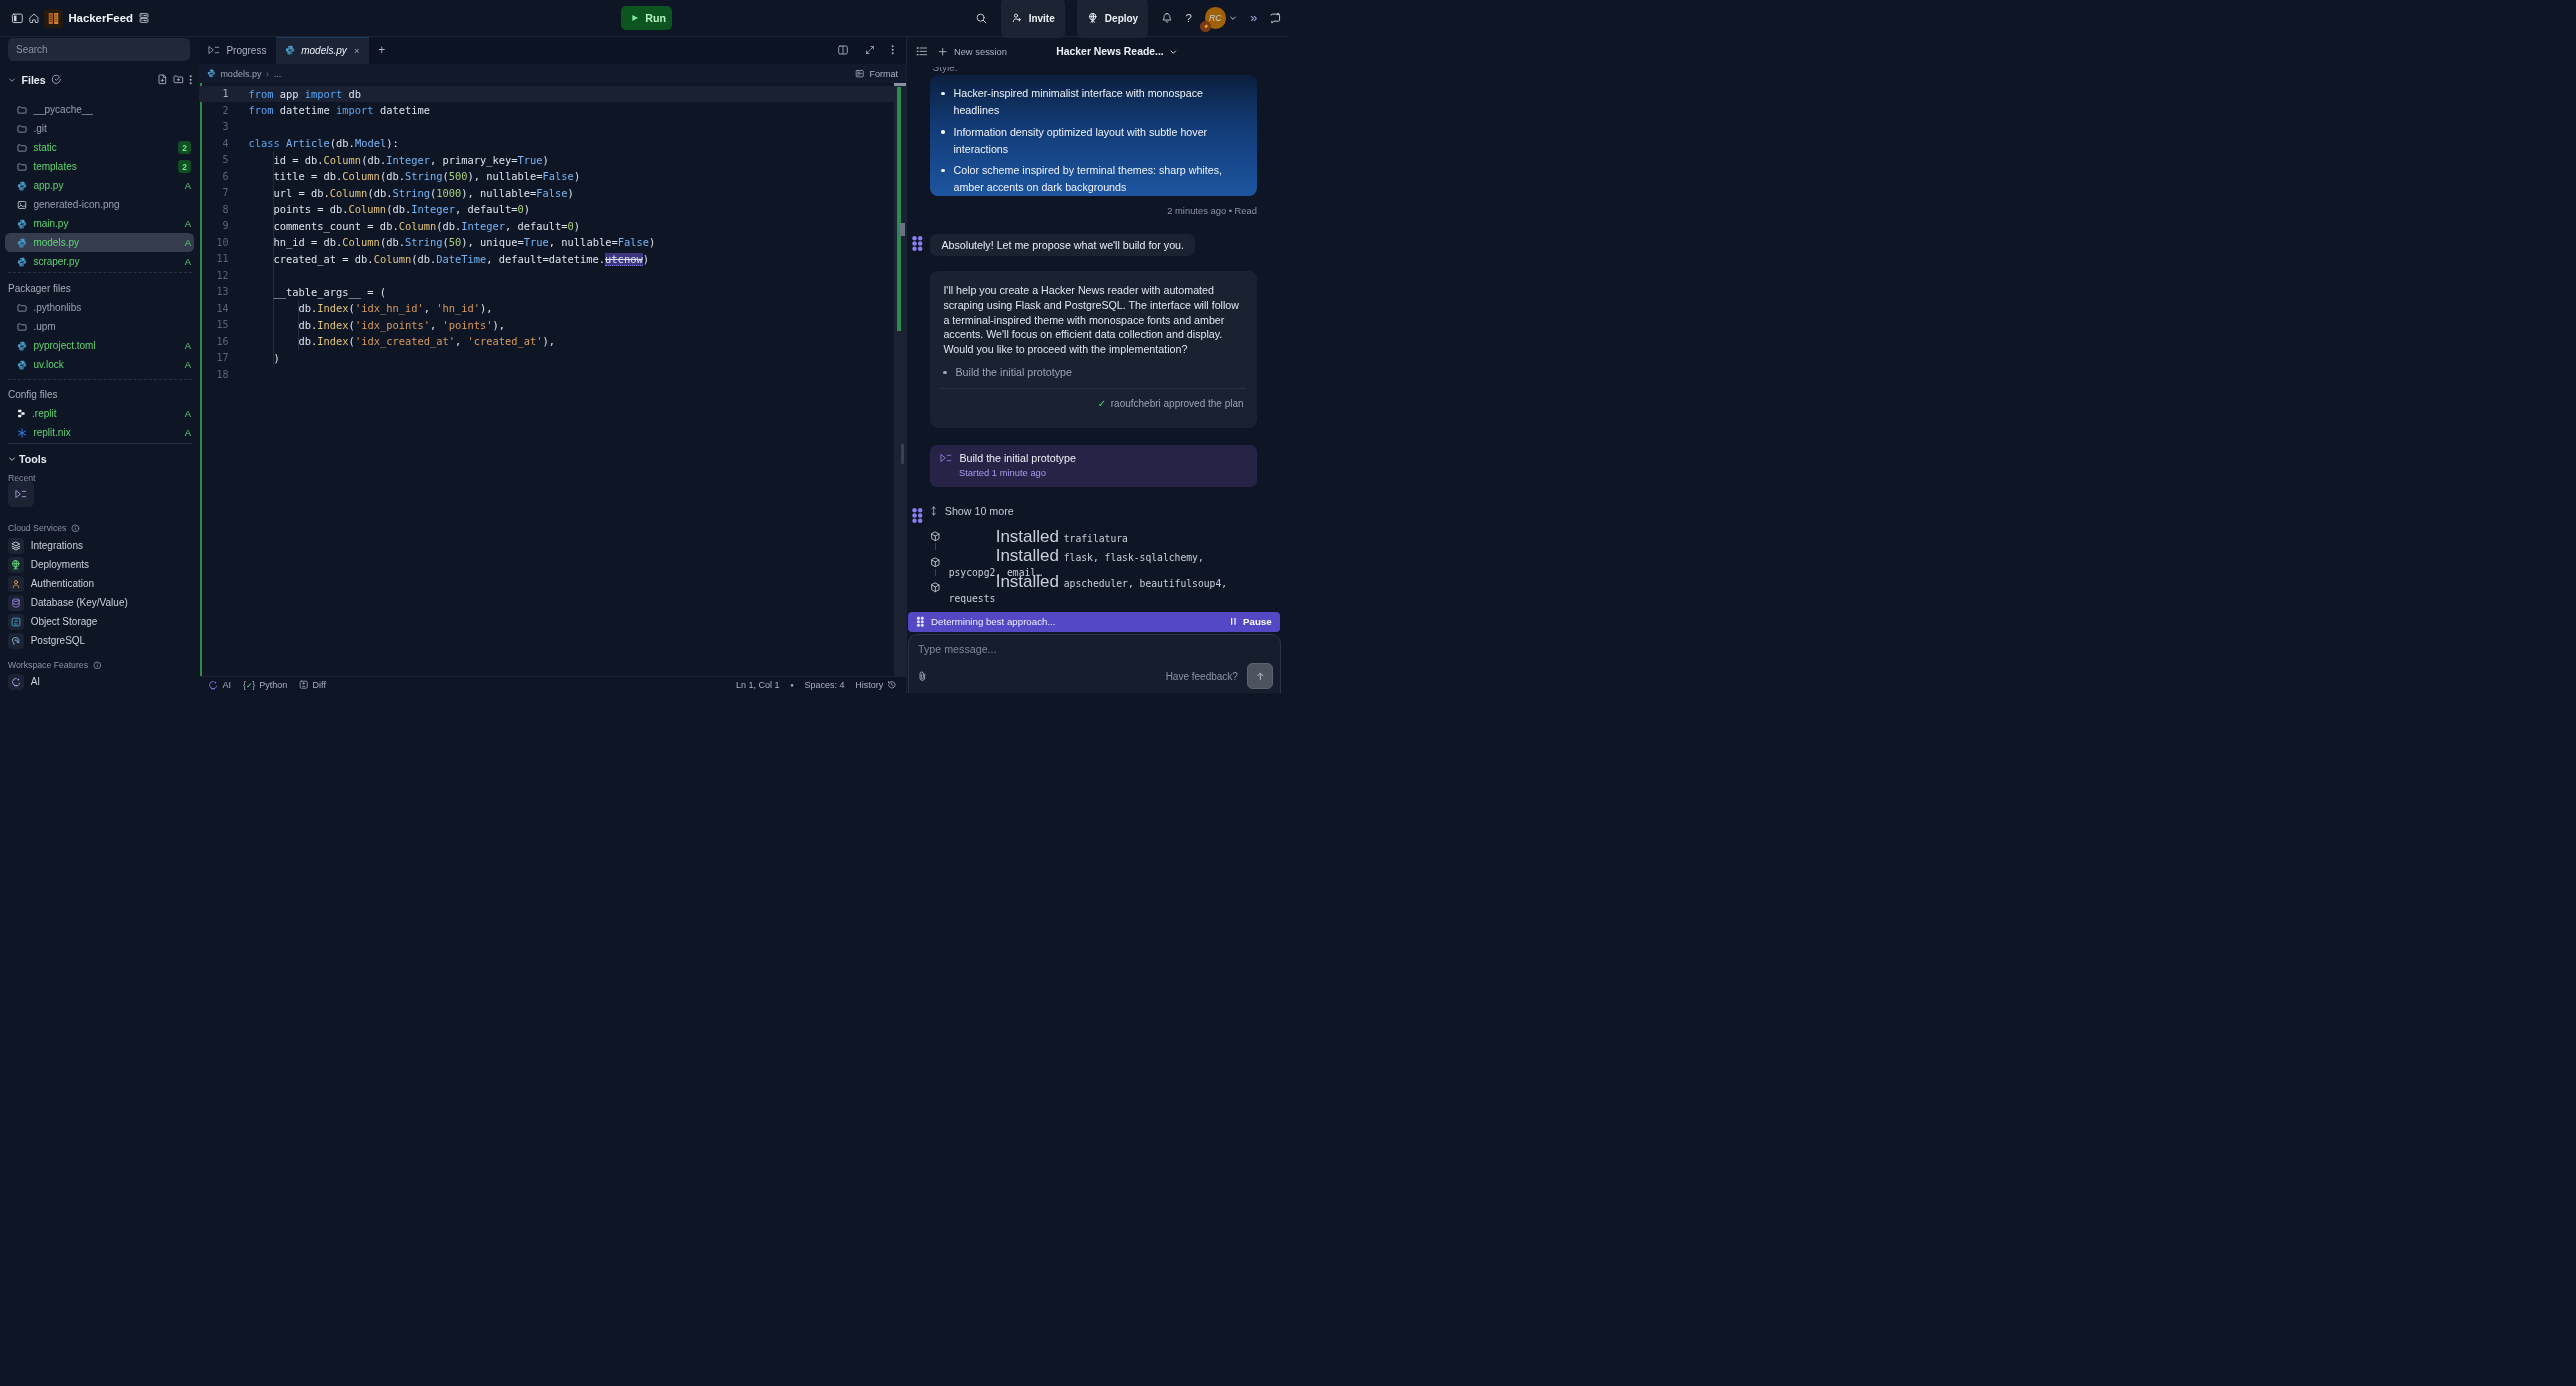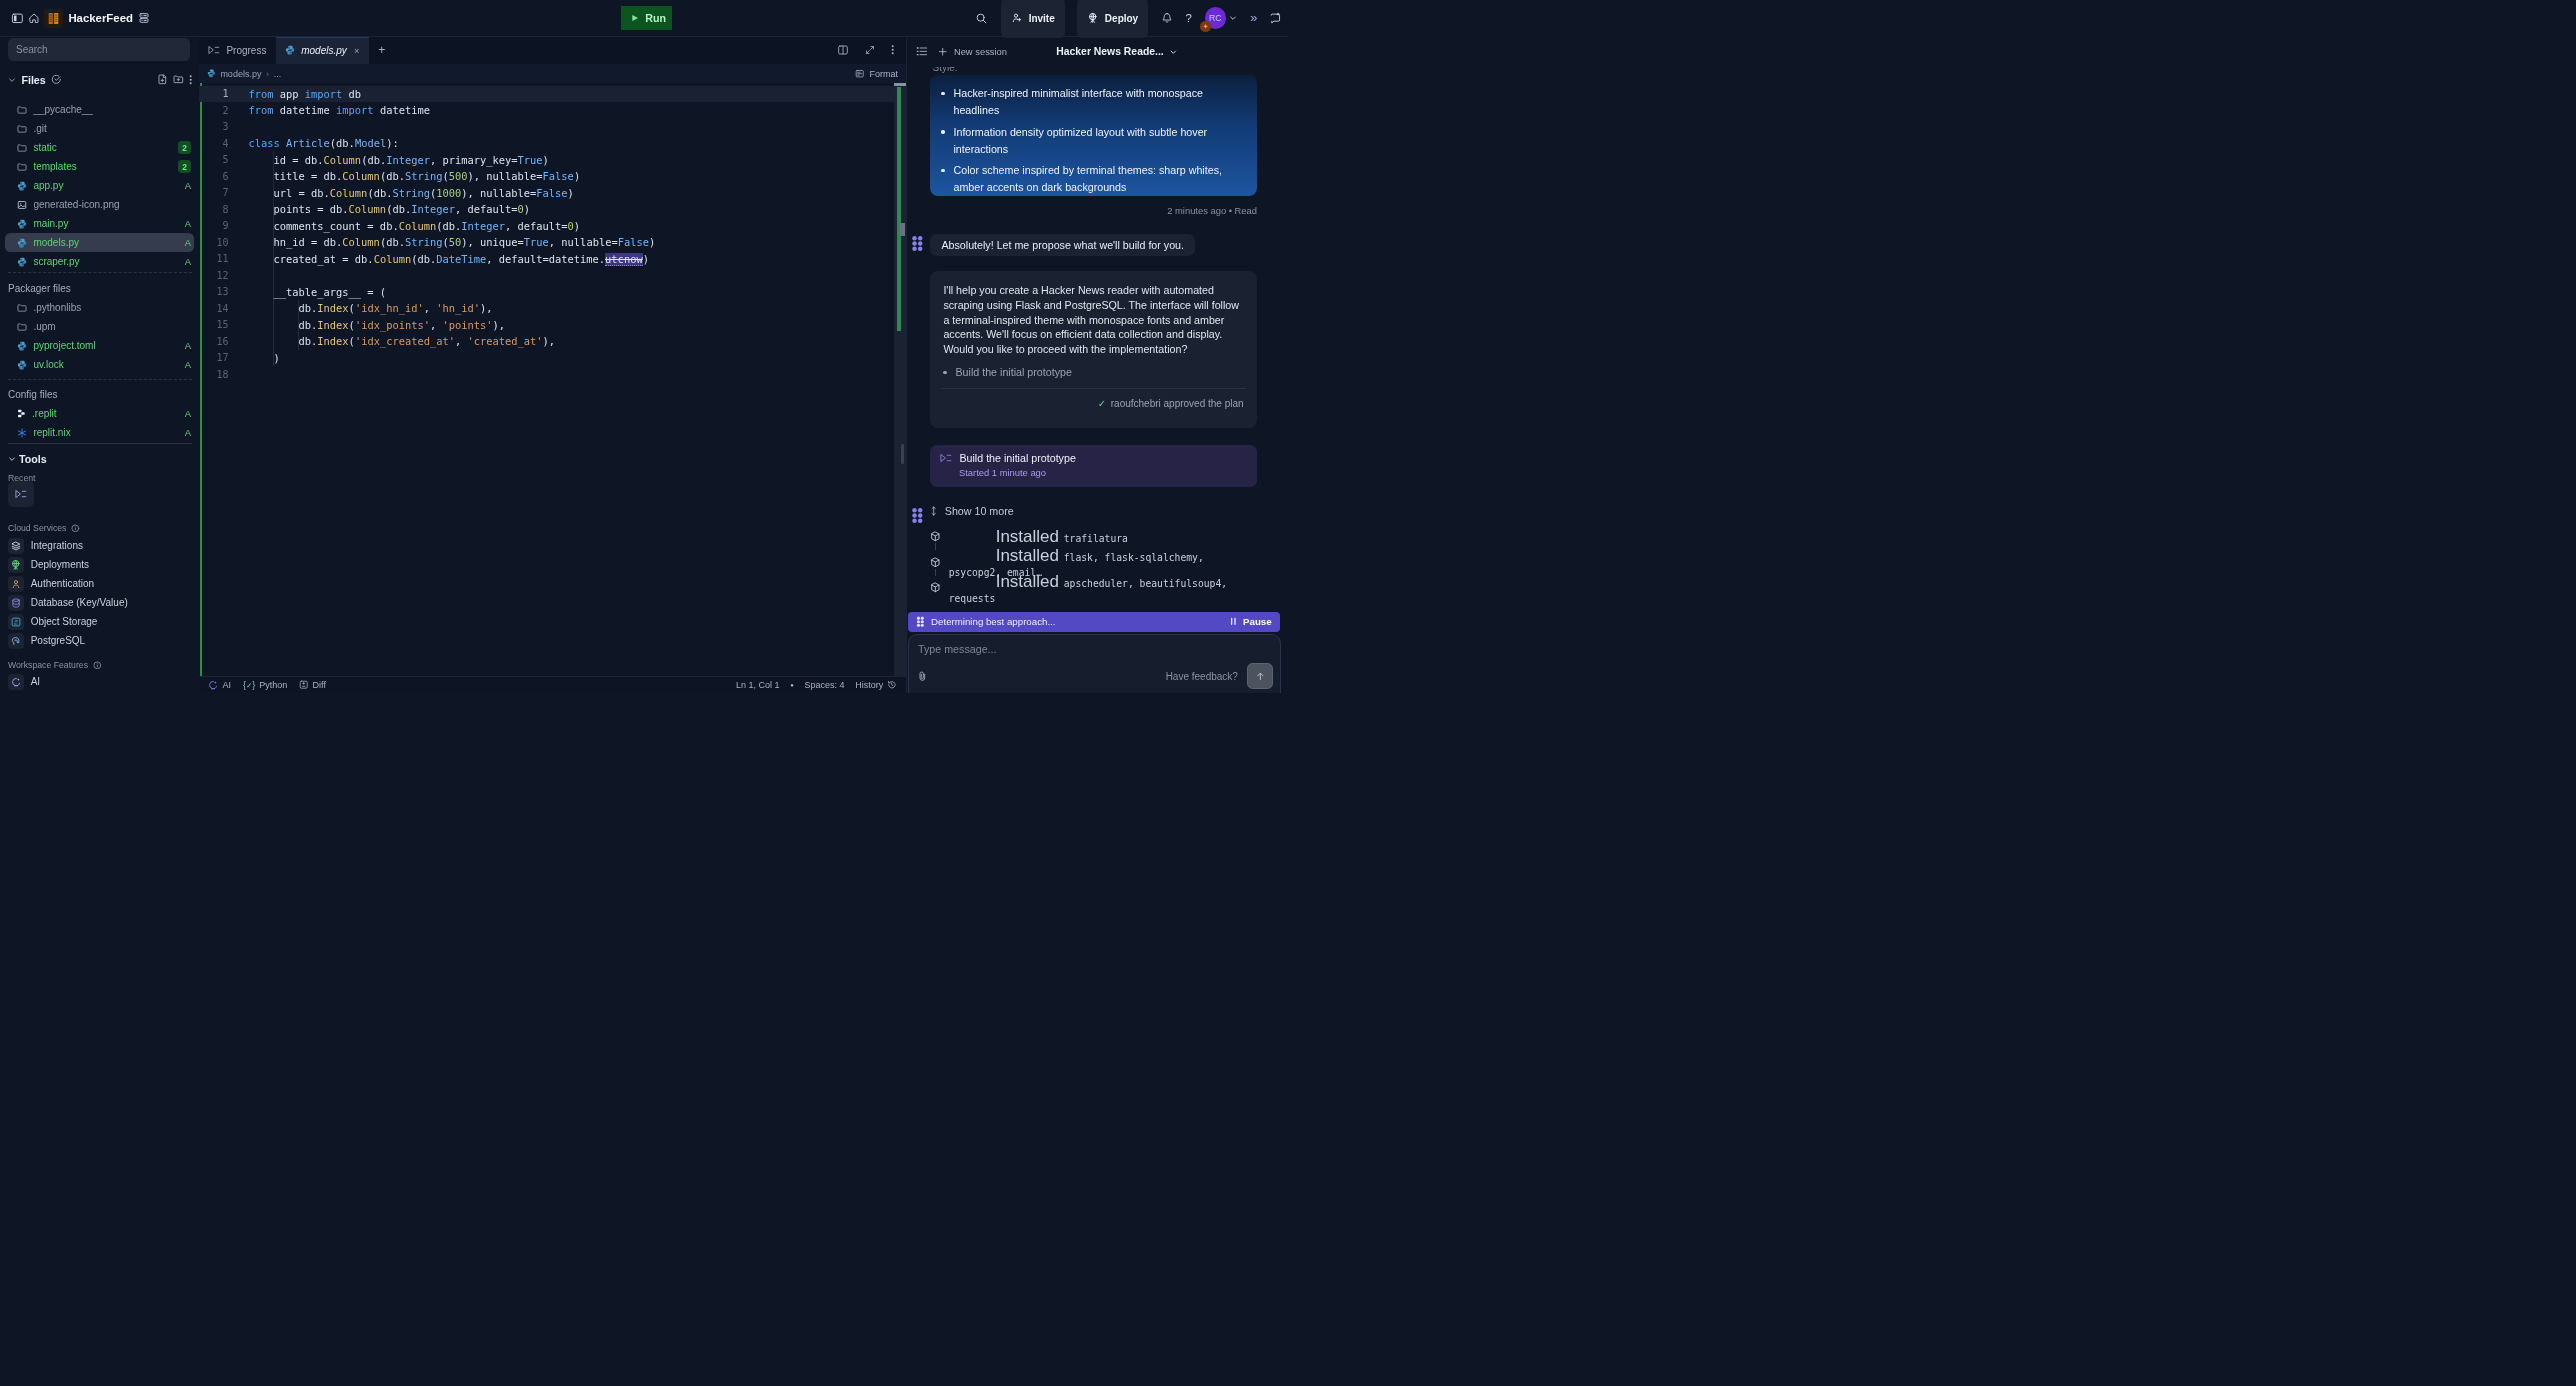--- a/index.html
+++ b/index.html
@@ -6,26 +6,26 @@
   body{font-family:"Liberation Sans",sans-serif;color:#dfe5ee;}
   #app{position:relative;width:1288px;height:694px;overflow:hidden;background:#0e1525;}
   .icon{display:inline-flex;align-items:center;justify-content:center;line-height:0;}
   svg{display:block;}
 
   
   #topbar{position:absolute;left:0;top:0;width:1288px;height:36px;border-bottom:0.7px solid #1b2334;display:flex;align-items:center;background:#0e1525;z-index:30;}
   .tb-left{display:flex;align-items:center;gap:4px;padding-left:11.4px;color:#cdd4df;}
   .app-chip{width:19px;height:19px;border-radius:4px;background:#221a10;display:flex;align-items:center;justify-content:center;overflow:hidden;}
   .tb-title{font-size:11.4px;font-weight:700;color:#f2f5f9;margin:0 1.3px;}
-  #run-btn{position:absolute;left:621px;top:6px;width:51px;height:24px;border:none;border-radius:0;background:#0d5520;color:#b5f3c0;display:flex;align-items:center;justify-content:flex-end;gap:6px;font-size:10.7px;font-weight:700;font-family:inherit;cursor:pointer;}
+  #run-btn{position:absolute;left:621px;top:6px;width:51px;height:24px;border:none;border-radius:5px;background:#0d5520;color:#b5f3c0;display:flex;align-items:center;justify-content:flex-end;gap:6px;font-size:10.7px;font-weight:700;font-family:inherit;cursor:pointer;}
   .tb-right{position:absolute;right:6.7px;top:0;height:36px;display:flex;align-items:center;gap:12.7px;color:#cdd4df;}
   .tb-btn{height:40px;padding:0 10px;border-radius:5.4px;background:#1c2333;display:flex;align-items:center;gap:6px;font-size:10px;color:#eef2f7;font-weight:600;}
   .help-q{font-size:11.4px;color:#cdd4df;}
   .avatar-wrap{display:flex;align-items:center;gap:3.4px;}
-  .avatar{width:21.5px;height:21.5px;border-radius:50%;background:#6d28d9;display:flex;align-items:center;justify-content:center;font-size:8.7px;color:#c9d0da;position:relative;}
+  .avatar{width:21.5px;height:21.5px;border-radius:50%;background:#a16207;display:flex;align-items:center;justify-content:center;font-size:8.7px;color:#c9d0da;position:relative;font-style:italic;}
   .avatar .spark{position:absolute;left:-4.7px;bottom:-3.4px;width:11.4px;height:11.4px;border-radius:50%;background:#7a3a14;color:#f59b42;font-size:7.4px;display:flex;align-items:center;justify-content:center;}
   .dbl-chev{font-size:12.7px;color:#9fb0d8;letter-spacing:-1.3px;}
 
   
   #sidebar{position:absolute;left:0;top:36px;width:199px;height:657px;border-right:0.7px solid #1b2334;background:#0e1525;}
   #sb-search{position:absolute;left:8px;top:2px;width:182px;height:23px;box-sizing:border-box;background:#212938;border:none;border-radius:5.4px;color:#c9d0da;font-size:10px;padding:0 8px;font-family:inherit;outline:none;}
   #sb-search::placeholder{color:#8a93a4;}
   #files-header{position:absolute;left:8px;right:6.7px;top:35px;height:17.4px;display:flex;align-items:center;gap:5.4px;color:#aab3c2;}
   #files-header .hdr{font-size:10.7px;font-weight:700;color:#e8edf4;}
   #files-header .spacer{flex:1;}

